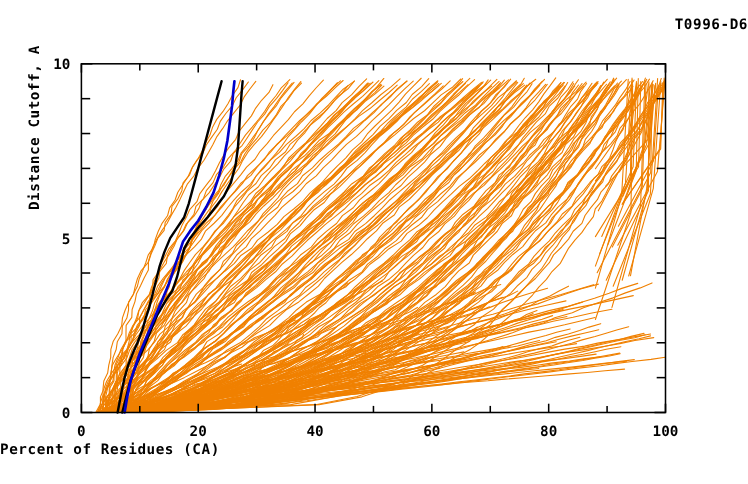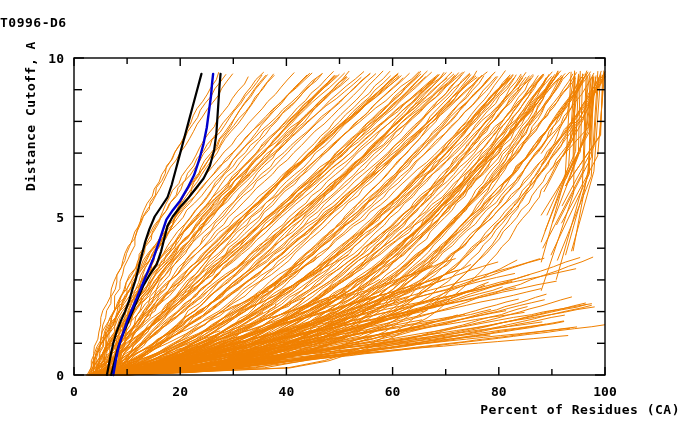--- a/index.html
+++ b/index.html
@@ -13,38 +13,38 @@
     height: 440px;
     background: #ffffff;
     overflow: hidden;
     font-family: "DejaVu Sans Mono", "Liberation Mono", monospace;
   }
   #chart-title {
     position: absolute;
     left: 0;
     top: 15px;
     width: 680px;
-    text-align: left;
+    text-align: right;
     font-family: "DejaVu Sans Mono", "Liberation Mono", monospace;
     font-size: 13px;
     font-weight: bold;
     color: #000000;
     letter-spacing: 0.5px;
   }
   #plot-svg {
     position: absolute;
     left: 0;
     top: 0;
   }
   #xlabel {
     position: absolute;
     left: 0;
     top: 402px;
     width: 680px;
-    text-align: right;
+    text-align: left;
     font-family: "DejaVu Sans Mono", "Liberation Mono", monospace;
     font-size: 13px;
     font-weight: bold;
     color: #000000;
     letter-spacing: 0.5px;
   }
   #ylabel-wrap {
     position: absolute;
     left: -80px;
     top: 106px;

